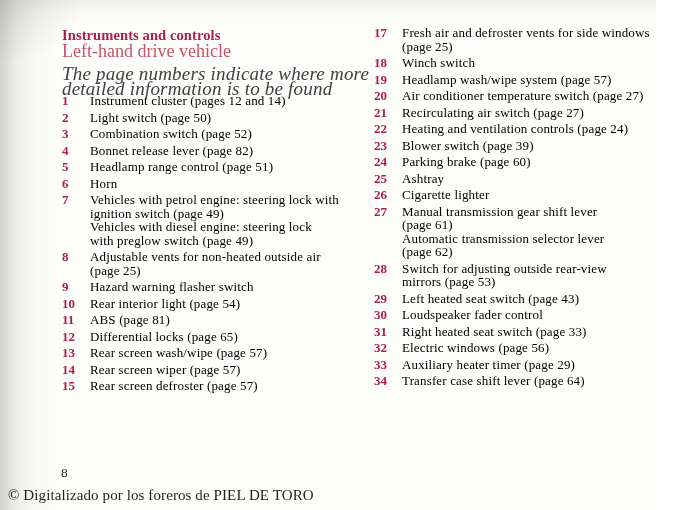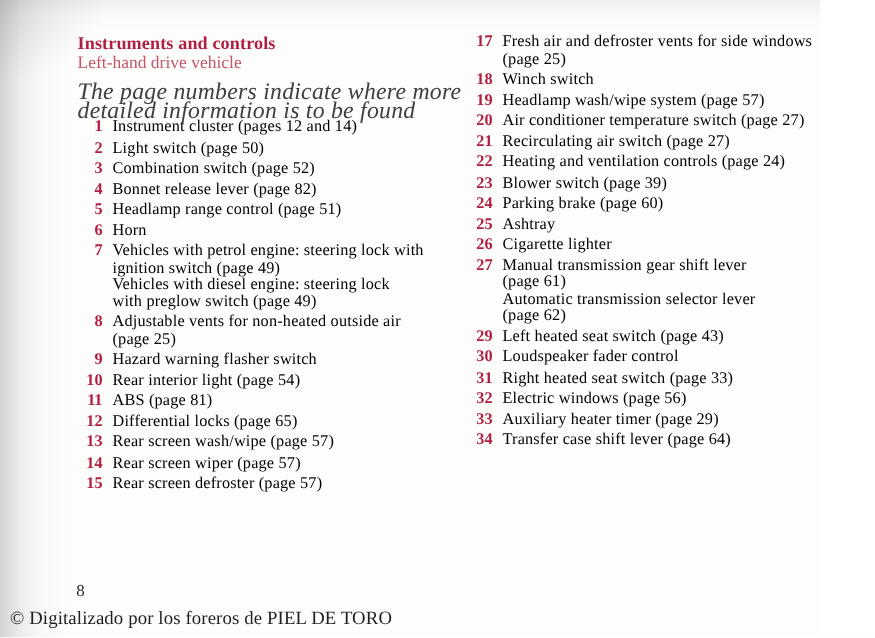--- a/index.html
+++ b/index.html
@@ -24,37 +24,37 @@
       linear-gradient(180deg, rgba(130,130,130,0.12) 0px, rgba(190,190,190,0.05) 12px, rgba(220,220,220,0) 26px),
       radial-gradient(120px 90px at 0% 0%, rgba(90,90,90,0.18), rgba(120,120,120,0) 70%);
     pointer-events:none;
   }
   .header { position:absolute; left:62px; top:27px; width:310px; }
   .title {
     font-size:14.5px; font-weight:bold; line-height:16px;
     color:var(--accent,#b01f42); letter-spacing:0.1px;
   }
   .subtitle {
-    font-size:14px; line-height:16px;
+    font-size:18px; line-height:16px;
     color:var(--subred,#c4556b);
   }
   .intro {
     margin-top:7px;
     font-style:italic;
     font-size:19px; line-height:15px;
     color:#404040;
     white-space:pre-line;
     letter-spacing:0.2px;
   }
   .col { position:absolute; }
   .col-left  { left:62px;  top:94px; width:308px; }
   .col-right { left:374px; top:26px; width:322px; }
   .row { display:flex; margin-bottom:3px; }
   .num {
-    flex:0 0 20px; width:20px; text-align:right;
+    flex:0 0 20px; width:20px; 
     font-size:13px; line-height:13.5px; font-weight:bold;
     color:var(--accent,#b01f42);
     margin-right:8px;
   }
   .txt {
     font-size:13px; line-height:13.5px;
     color:#000000;
     white-space:pre-line;
     letter-spacing:0.15px;
   }
@@ -215,20 +215,25 @@
   </div>
 
   <div class="row">
     <div class="num">27</div>
     <div class="txt">Manual transmission gear shift lever
 (page 61)
 Automatic transmission selector lever
 (page 62)</div>
   </div>
 
+  <div class="row">
+    <div class="num">28</div>
+    <div class="txt">Switch for adjusting outside rear-view
+mirrors (page 53)</div>
+  </div>
 
   <div class="row">
     <div class="num">29</div>
     <div class="txt">Left heated seat switch (page 43)</div>
   </div>
 
   <div class="row">
     <div class="num">30</div>
     <div class="txt">Loudspeaker fader control</div>
   </div>

